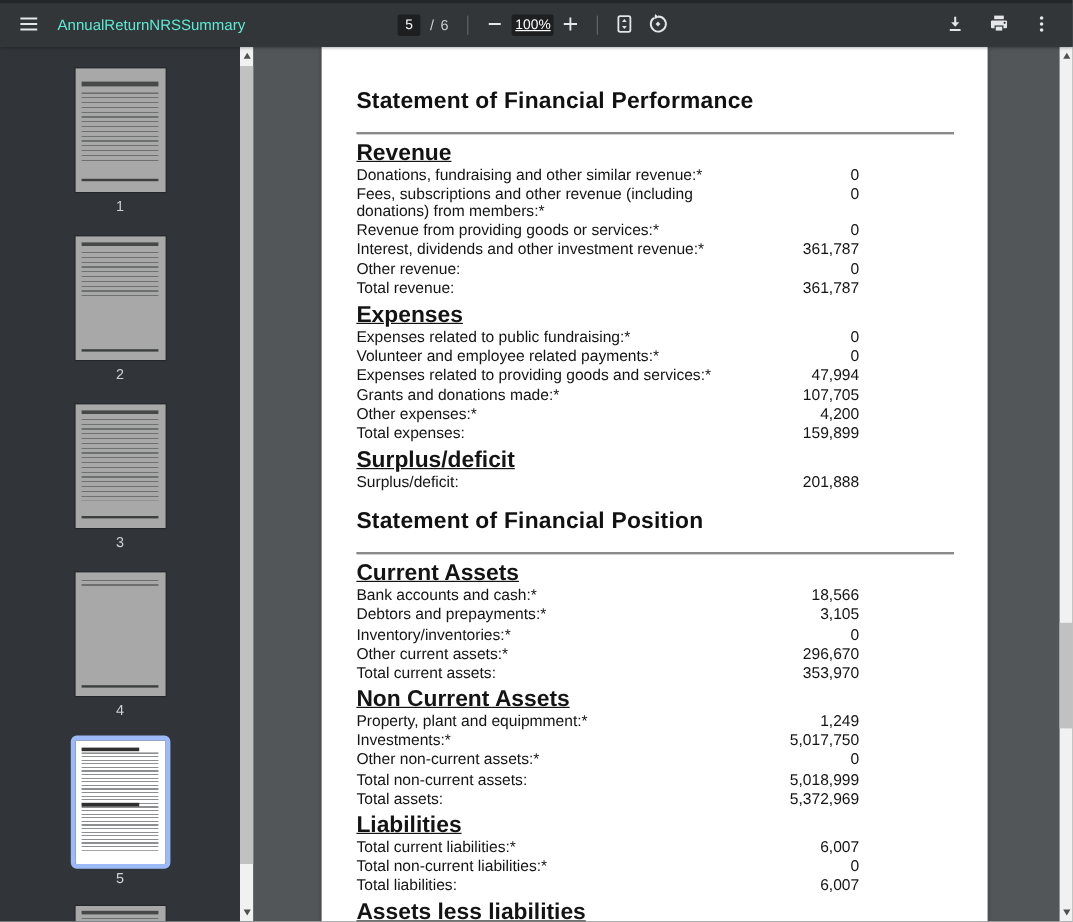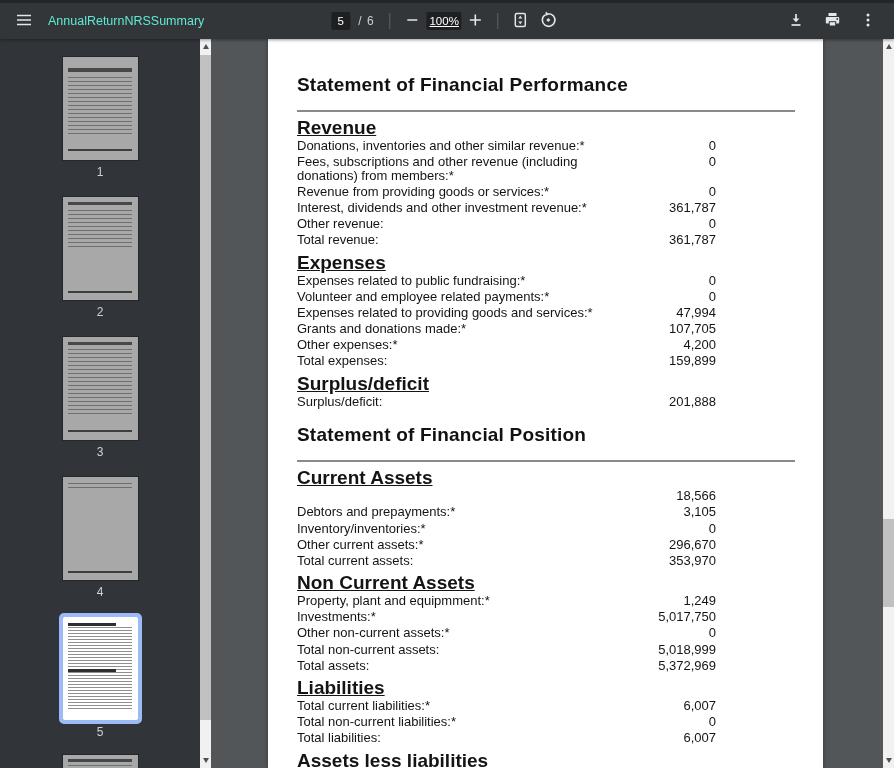--- a/index.html
+++ b/index.html
@@ -240,21 +240,21 @@
       </div>
   </div>
 </div>
 
 <div class="pdf-page">
   <div class="page-inner">
       <h1 class="doc-title">Statement of Financial Performance</h1>
       <div class="group">
         <div class="group-heading">Revenue</div>
         <div class="row">
-          <div class="row-label">Donations, inventories and other similar revenue:*</div>
+          <div class="row-label">Donations, fundraising and other similar revenue:*</div>
           <div class="row-value">0</div>
         </div>
         <div class="row">
           <div class="row-label">Fees, subscriptions and other revenue (including donations) from members:*</div>
           <div class="row-value">0</div>
         </div>
         <div class="row">
           <div class="row-label">Revenue from providing goods or services:*</div>
           <div class="row-value">0</div>
         </div>
@@ -302,20 +302,21 @@
         <div class="group-heading">Surplus/deficit</div>
         <div class="row">
           <div class="row-label">Surplus/deficit:</div>
           <div class="row-value">201,888</div>
         </div>
       </div>
       <h1 class="doc-title">Statement of Financial Position</h1>
       <div class="group">
         <div class="group-heading">Current Assets</div>
         <div class="row">
+          <div class="row-label">Bank accounts and cash:*</div>
           <div class="row-value">18,566</div>
         </div>
         <div class="row">
           <div class="row-label">Debtors and prepayments:*</div>
           <div class="row-value">3,105</div>
         </div>
         <div class="row">
           <div class="row-label">Inventory/inventories:*</div>
           <div class="row-value">0</div>
         </div>

